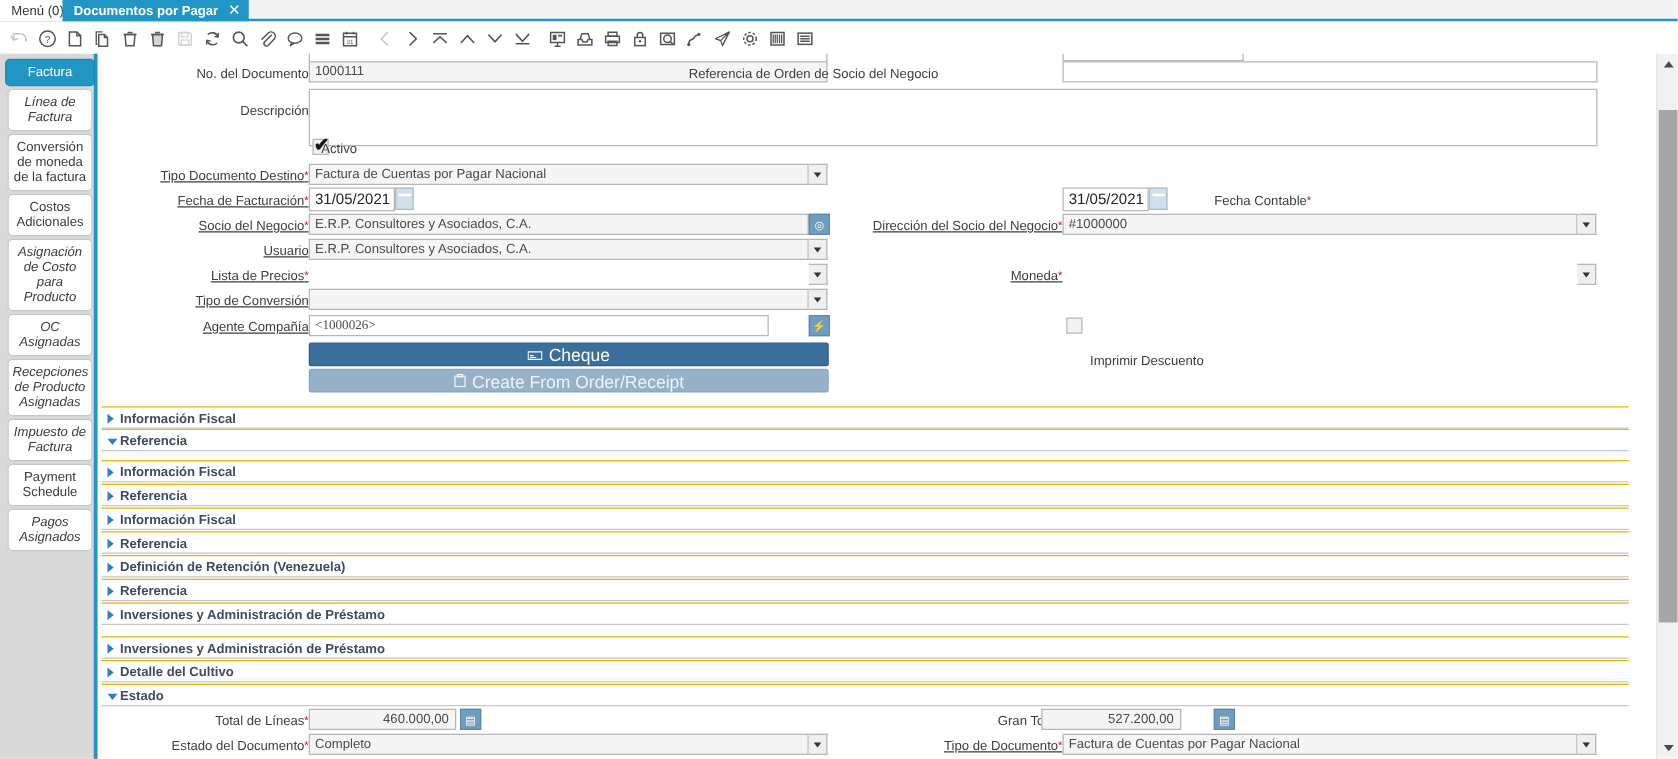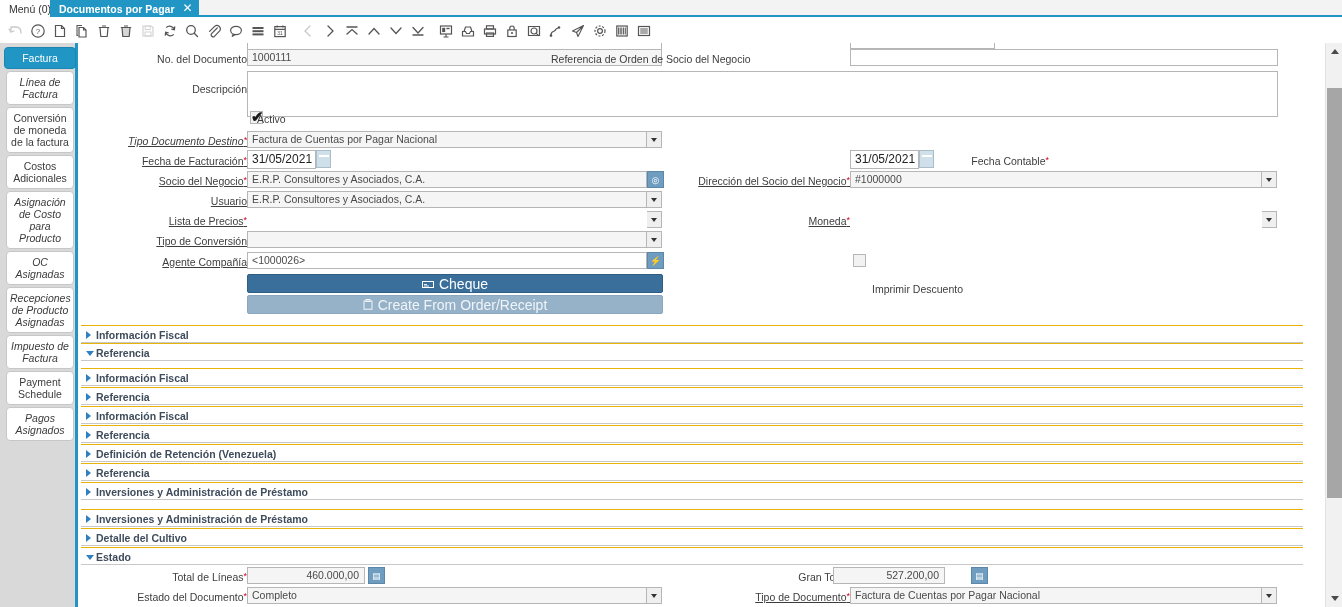--- a/index.html
+++ b/index.html
@@ -463,21 +463,21 @@
   <div class="lbl" style="left:470px; top:10px; width:145px;"><span>Referencia de Orden de Socio del Negocio</span></div>
   <div class="fld white" style="left:769px; top:6px; width:428px;"></div>
 
   <div class="lbl" style="left:16px; top:40px; width:150px;"><span>Descripción</span></div>
   <textarea class="desc" style="left: 166px; top: 28px; width: 1031px; height: 46px;"></textarea>
 
   <div class="chkbox" style="left:169px; top:68px;"></div>
   <div class="chkmark" style="left:170px; top:67px;">✔</div>
   <div class="chklabel" style="left:176px; top:70px;text-align:center;">Activo</div>
 
-  <div class="lbl u" style="left:16px; top:92px; width:150px;font-style:italic;"><span>Tipo Documento Destino</span><span class="req">*</span></div>
+  <div class="lbl u" style="left:16px; top:92px; width:150px;"><span>Tipo Documento Destino</span><span class="req">*</span></div>
   <div class="fld" style="left:166px; top:88px; width:400px;">Factura de Cuentas por Pagar Nacional</div>
   <div class="caret" style="left:566px; top:88px;"></div>
 
   <div class="lbl u" style="left:16px; top:112px; width:150px;"><span>Fecha de Facturación</span><span class="req">*</span></div>
   <div class="fld white" style="left:166px; top:107px; width:69px; height:19px; line-height:17px; font-size:12px; color:#222;">31/05/2021</div>
   <div class="datebtn" style="left:235px; top:107px;"></div>
 
   <div class="lbl" style="left:840px; top:112px; width:128px;"><span>Fecha Contable</span><span class="req">*</span></div>
   <div class="fld white" style="left:769px; top:107px; width:69px; height:19px; line-height:17px; font-size:12px; color:#222;">31/05/2021</div>
   <div class="datebtn" style="left:838px; top:107px;"></div>
@@ -498,21 +498,21 @@
   <div class="caret" style="left:566px; top:168px;"></div>
 
   <div class="lbl u" style="left:679px; top:172px; width:90px;"><span>Moneda</span><span class="req">*</span></div>
   <div class="caret" style="left:1181px; top:168px;"></div>
 
   <div class="lbl u" style="left:16px; top:192px; width:150px;"><span>Tipo de Conversión</span></div>
   <div class="fld" style="left:166px; top:188px; width:400px;"></div>
   <div class="caret" style="left:566px; top:188px;"></div>
 
   <div class="lbl u" style="left:16px; top:213px; width:150px;"><span>Agente Compañía</span></div>
-  <div class="fld white" style="left:166px; top:209px; width:400px;">&lt;1000026&gt;</div>
+  <div class="fld white" style="left:166px; top:209px; width:368px;font-family:Liberation Serif, serif;">&lt;1000026&gt;</div>
   <div class="bluebtn" style="left:566px; top:209px;">⚡</div>
 
   <div class="chkbox" style="left:772px; top:211px;"></div>
   <div class="chklabel" style="left:791px; top:213px;margin-top:27px;">Imprimir Descuento</div>
 
   <div class="wbtn primary" style="left:166px; top:231px; width:416px;">
     <span>
       <svg width="12" height="10" viewBox="0 0 12 10">
           <rect x="0.5" y="2.5" width="11" height="6" stroke="#ffffff" stroke-width="1" fill="none"></rect>
           <path d="M2 5.5 h3 M2 7 h5" stroke="#ffffff" stroke-width="0.9"></path>

